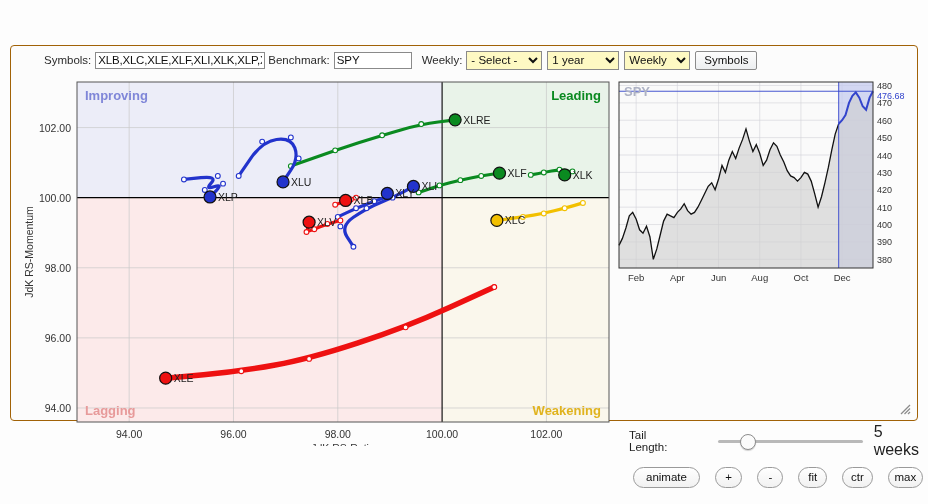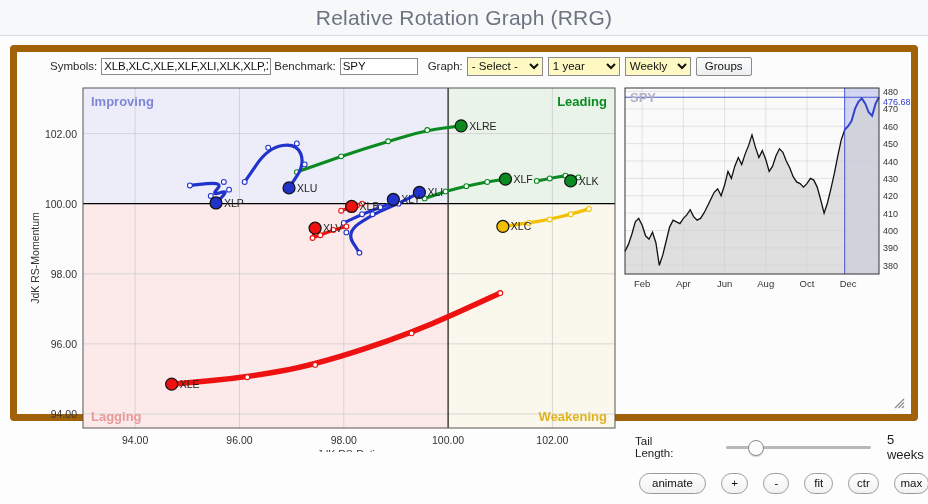--- a/index.html
+++ b/index.html
@@ -18,21 +18,21 @@
     border-bottom:1px solid #d8dde2;
     display:flex;align-items:center;justify-content:center;
   }
   .title-text{
     font-size:21px;color:#6b7480;letter-spacing:.2px;
   }
 
   
   .card{
     position:absolute;left:10px;top:45px;width:908px;height:376px;
-    border:7px solid #a16207;border-radius:4px;background:#fcfcfc;
+    border:1px solid #a16207;border-radius:4px;background:#fcfcfc;
     box-sizing:border-box;
   }
 
   
   .toolbar{
     position:absolute;left:0;top:0;width:906px;height:28px;
     display:flex;align-items:center;padding-left:33px;box-sizing:border-box;
     font-size:11.5px;color:#333;
   }
   .tb-label{margin-right:4px;color:#2b2b2b;font-size:11.5px;}
@@ -74,21 +74,21 @@
   .slider{position:relative;width:145px;height:14px;margin-right:9px;}
   .slider-track{
     position:absolute;left:0;top:6px;width:145px;height:3px;
     background:#b9b9b9;border-radius:2px;
   }
   .slider-knob{
     position:absolute;left:22px;top:0;width:14px;height:14px;border-radius:50%;
     background:#fbfbfb;border:1px solid #8d8d8d;
     box-shadow:0 1px 1px rgba(0,0,0,.18);
   }
-  .tail-value{font-size:13px;color:#222;}
+  .tail-value{font-size:16px;color:#222;}
 
   
   .btn-row{
     position:absolute;left:622px;top:420px;width:290px;height:22px;
     display:flex;align-items:center;gap:15px;
   }
   .pill{
     height:21px;border:1px solid #9a9a9a;border-radius:11px;
     background:linear-gradient(#ffffff,#f1f1f1);
     font-family:"Liberation Sans", sans-serif;font-size:11.5px;color:#111;
@@ -107,42 +107,39 @@
   }
   .footer-text{font-size:13px;color:#4a4a4a;}
 
   text{font-family:"Liberation Sans", sans-serif;}
 </style>
 </head>
 <body>
 
 <div id="app">
 
-  <div class="title-bar">
-    <div class="title-text">Relative Rotation Graph (RRG)</div>
-  </div>
 
   <div class="card">
 
     <div class="toolbar">
       <span class="tb-label">Symbols:</span>
       <input class="tb-input" id="symbols-input" type="text" value="XLB,XLC,XLE,XLF,XLI,XLK,XLP,XLRE,XLU,XLV,XL" style="">
       <span class="tb-label" style="margin-left:3px">Benchmark:</span>
       <input class="tb-input" id="benchmark-input" type="text" value="SPY" style="">
-      <span class="tb-label">Graph:</span>
+      <span class="tb-label">Weekly:</span>
       <select class="tb-select" id="groups-select">
         <option>- Select -</option>
       </select>
       <select class="tb-select" id="range-select">
         <option>1 year</option>
       </select>
       <select class="tb-select" id="freq-select">
         <option>Weekly</option>
       </select>
-      <button class="tb-btn">Groups</button>
+      <button class="tb-btn">Symbols</button>
     </div>
 
     <div class="rrg-wrap">
       <svg class="rrg-svg" id="rrg-svg" width="592" height="370" viewBox="0 0 592 370">
           <rect x="423.0980392156862" y="6" width="166.90196078431381" height="115.67010309278336" fill="#e9f3e9"></rect>
           <rect x="58" y="6" width="365.0980392156862" height="115.67010309278336" fill="#ecedf8"></rect>
           <rect x="58" y="121.67010309278336" width="365.0980392156862" height="224.32989690721664" fill="#fceaea"></rect>
           <rect x="423.0980392156862" y="121.67010309278336" width="166.90196078431381" height="224.32989690721664" fill="#faf7ec"></rect>
           <line x1="110.15686274509802" y1="6" x2="110.15686274509802" y2="346" stroke="#c9c9c9" stroke-width="0.7"></line>
           <line x1="214.47058823529406" y1="6" x2="214.47058823529406" y2="346" stroke="#c9c9c9" stroke-width="0.7"></line>

